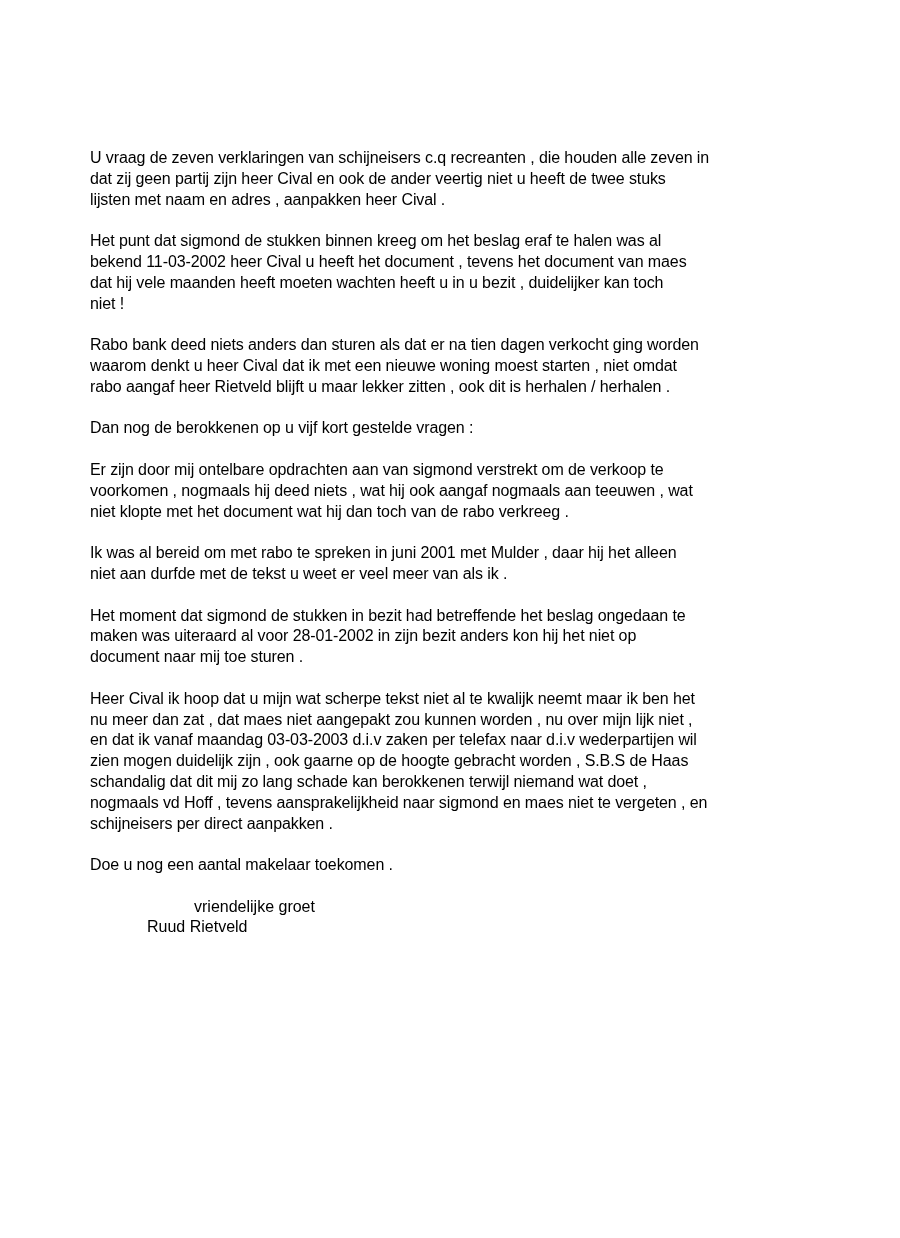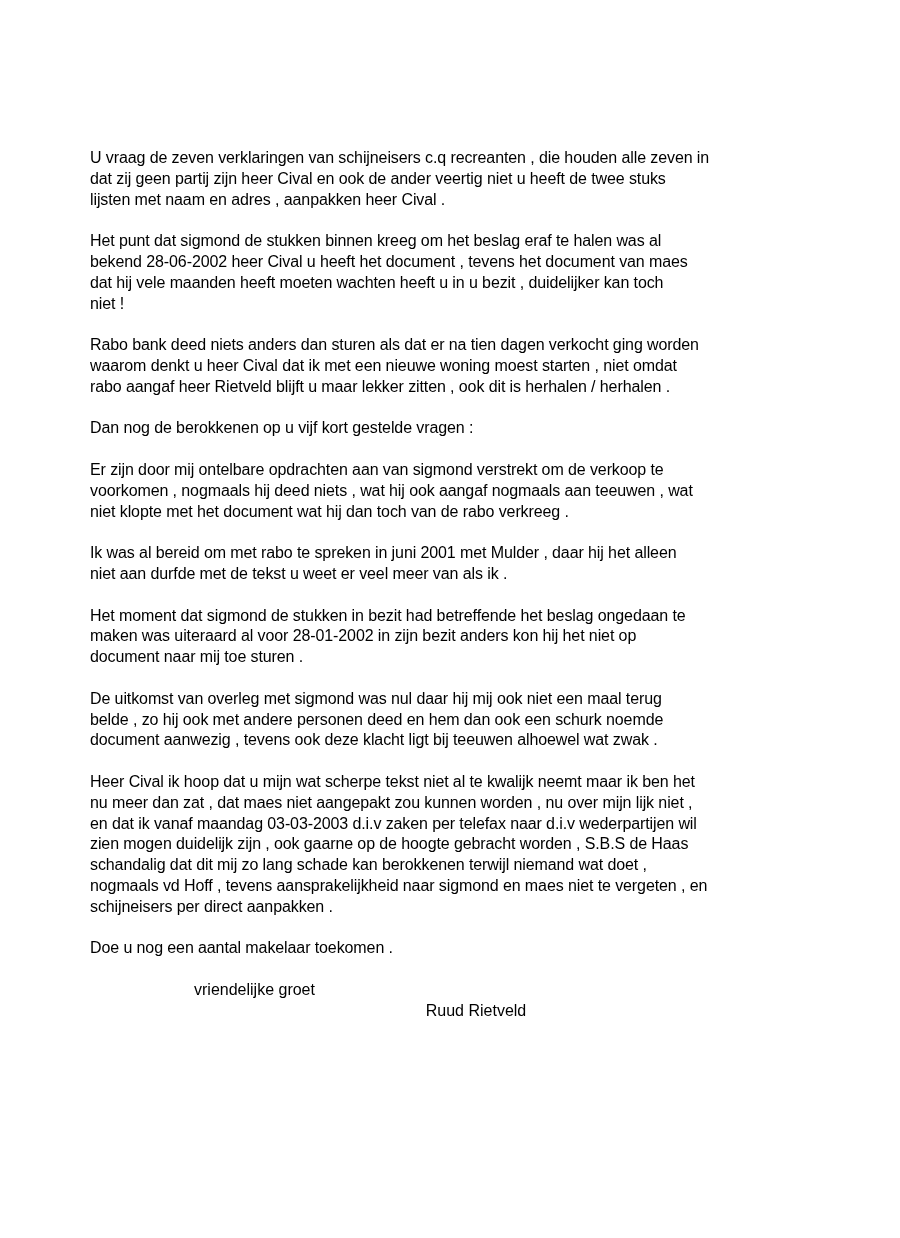--- a/index.html
+++ b/index.html
@@ -31,50 +31,46 @@
     letter-spacing: -0.1px;
   }
   .closing {
     margin-top: 20.8px;
   }
   .salutation {
     margin-left: 104px;
   }
   .signature {
     margin-left: 57px;
-    text-align: center;
   }
 </style>
 </head>
 <body>
 
 <div class="page">
   <div class="content">
     <p class="para">U vraag de zeven verklaringen van schijneisers c.q recreanten , die houden alle zeven in
 dat zij geen partij zijn heer Cival en ook de ander veertig niet u heeft de twee stuks
 lijsten met naam en adres , aanpakken heer Cival .</p>
     <p class="para">Het punt dat sigmond de stukken binnen kreeg om het beslag eraf te halen was al
-bekend 28-06-2002 heer Cival u heeft het document , tevens het document van maes
+bekend 11-03-2002 heer Cival u heeft het document , tevens het document van maes
 dat hij vele maanden heeft moeten wachten heeft u in u bezit , duidelijker kan toch
 niet !</p>
     <p class="para">Rabo bank deed niets anders dan sturen als dat er na tien dagen verkocht ging worden
 waarom denkt u heer Cival dat ik met een nieuwe woning moest starten , niet omdat
 rabo aangaf heer Rietveld blijft u maar lekker zitten , ook dit is herhalen / herhalen .</p>
     <p class="para">Dan nog de berokkenen op u vijf kort gestelde vragen :</p>
     <p class="para">Er zijn door mij ontelbare opdrachten aan van sigmond verstrekt om de verkoop te
 voorkomen , nogmaals hij deed niets , wat hij ook aangaf nogmaals aan teeuwen , wat
 niet klopte met het document wat hij dan toch van de rabo verkreeg .</p>
     <p class="para">Ik was al bereid om met rabo te spreken in juni 2001 met Mulder , daar hij het alleen
 niet aan durfde met de tekst u weet er veel meer van als ik .</p>
     <p class="para">Het moment dat sigmond de stukken in bezit had betreffende het beslag ongedaan te
 maken was uiteraard al voor 28-01-2002 in zijn bezit anders kon hij het niet op
 document naar mij toe sturen .</p>
-    <p class="para">De uitkomst van overleg met sigmond was nul daar hij mij ook niet een maal terug
-belde , zo hij ook met andere personen deed en hem dan ook een schurk noemde
-document aanwezig , tevens ook deze klacht ligt bij teeuwen alhoewel wat zwak .</p>
     <p class="para">Heer Cival ik hoop dat u mijn wat scherpe tekst niet al te kwalijk neemt maar ik ben het
 nu meer dan zat , dat maes niet aangepakt zou kunnen worden , nu over mijn lijk niet ,
 en dat ik vanaf maandag 03-03-2003 d.i.v zaken per telefax naar d.i.v wederpartijen wil
 zien mogen duidelijk zijn , ook gaarne op de hoogte gebracht worden , S.B.S de Haas
 schandalig dat dit mij zo lang schade kan berokkenen terwijl niemand wat doet ,
 nogmaals vd Hoff , tevens aansprakelijkheid naar sigmond en maes niet te vergeten , en
 schijneisers per direct aanpakken .</p>
     <p class="para">Doe u nog een aantal makelaar toekomen .</p>
     <div class="closing">
       <div class="salutation">vriendelijke groet</div>

